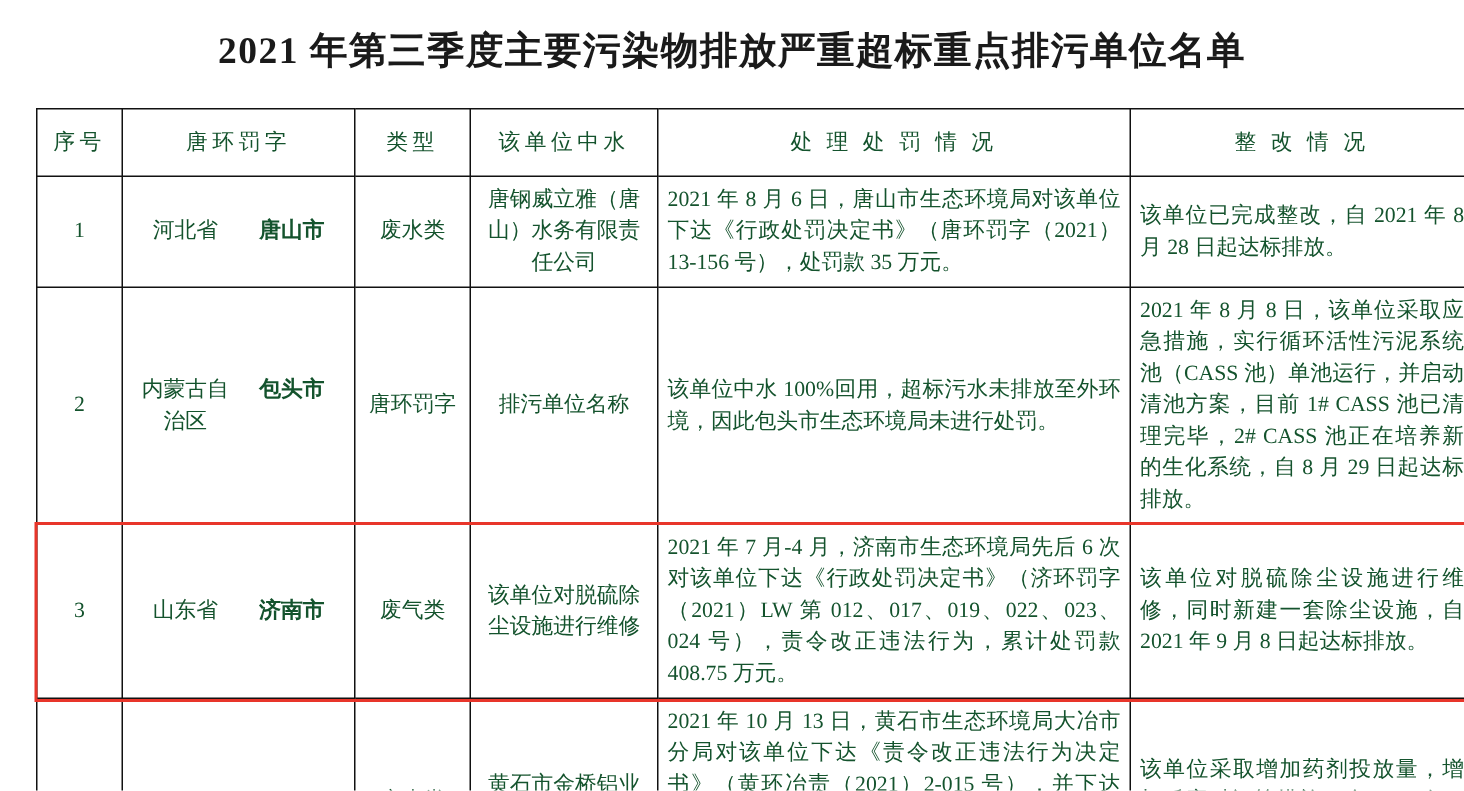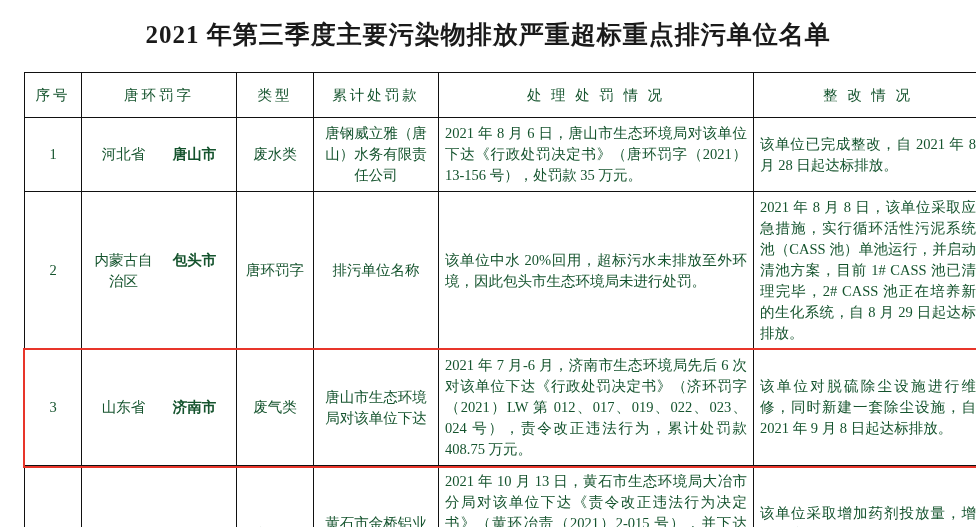--- a/index.html
+++ b/index.html
@@ -96,21 +96,21 @@
     <div class="title-line">2021 年第三季度主要污染物排放严重超标重点排污单位名单</div>
   </div>
 
   <div class="table-wrap">
     <table class="main">
       <thead>
         <tr>
           <th class="col-no">序号</th>
           <th class="col-region">唐环罚字</th>
           <th class="col-type">类型</th>
-          <th class="col-unit">累计处罚款</th>
+          <th class="col-unit">该单位中水</th>
           <th class="col-punish">处 理 处 罚 情 况</th>
           <th class="col-fix">整 改 情 况</th>
         </tr>
       </thead>
       <tbody>
         <tr>
           <td class="c-center">1</td>
           <td class="c-center">
             <div class="region-split">
               <div class="rg-a">河北省</div>
@@ -125,34 +125,34 @@
         <tr>
           <td class="c-center">2</td>
           <td class="c-center">
             <div class="region-split">
               <div class="rg-a">内蒙古自治区</div>
               <div class="rg-b">包头市</div>
             </div>
           </td>
           <td class="c-center">唐环罚字</td>
           <td class="c-center">排污单位名称</td>
-          <td class="c-text">该单位中水 20%回用，超标污水未排放至外环境，因此包头市生态环境局未进行处罚。</td>
+          <td class="c-text">该单位中水 100%回用，超标污水未排放至外环境，因此包头市生态环境局未进行处罚。</td>
           <td class="c-text">2021 年 8 月 8 日，该单位采取应急措施，实行循环活性污泥系统池（CASS 池）单池运行，并启动清池方案，目前 1# CASS 池已清理完毕，2# CASS 池正在培养新的生化系统，自 8 月 29 日起达标排放。</td>
         </tr>
         <tr>
           <td class="c-center">3</td>
           <td class="c-center">
             <div class="region-split">
               <div class="rg-a">山东省</div>
               <div class="rg-b">济南市</div>
             </div>
           </td>
           <td class="c-center">废气类</td>
-          <td class="c-center">唐山市生态环境局对该单位下达</td>
-          <td class="c-text">2021 年 7 月-6 月，济南市生态环境局先后 6 次对该单位下达《行政处罚决定书》（济环罚字（2021）LW 第 012、017、019、022、023、024 号），责令改正违法行为，累计处罚款 408.75 万元。</td>
+          <td class="c-center">该单位对脱硫除尘设施进行维修</td>
+          <td class="c-text">2021 年 7 月-4 月，济南市生态环境局先后 6 次对该单位下达《行政处罚决定书》（济环罚字（2021）LW 第 012、017、019、022、023、024 号），责令改正违法行为，累计处罚款 408.75 万元。</td>
           <td class="c-text">该单位对脱硫除尘设施进行维修，同时新建一套除尘设施，自 2021 年 9 月 8 日起达标排放。</td>
         </tr>
         <tr>
           <td class="c-center">4</td>
           <td class="c-center">
             
           </td>
           <td class="c-center">废水类</td>
           <td class="c-center">黄石市金桥铝业有限公司</td>
           <td class="c-text">2021 年 10 月 13 日，黄石市生态环境局大冶市分局对该单位下达《责令改正违法行为决定书》（黄环冶责（2021）2-015 号），并下达《行政处罚事先（听证）告知书》（黄环冶告（听）字（2021）2-015 号），责令立即改正违法行为，拟处罚款 25 万元。</td>

